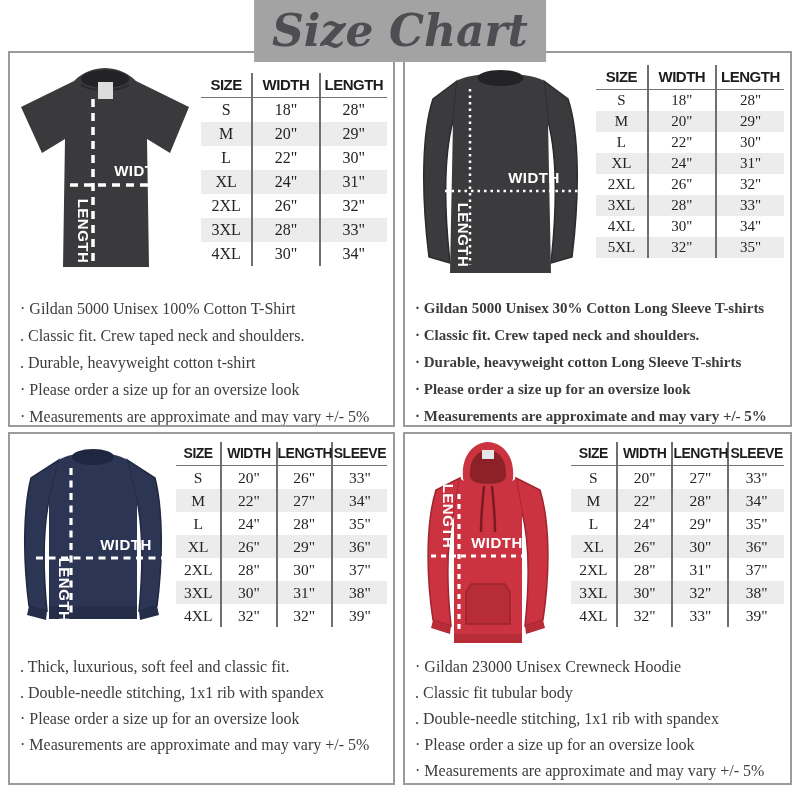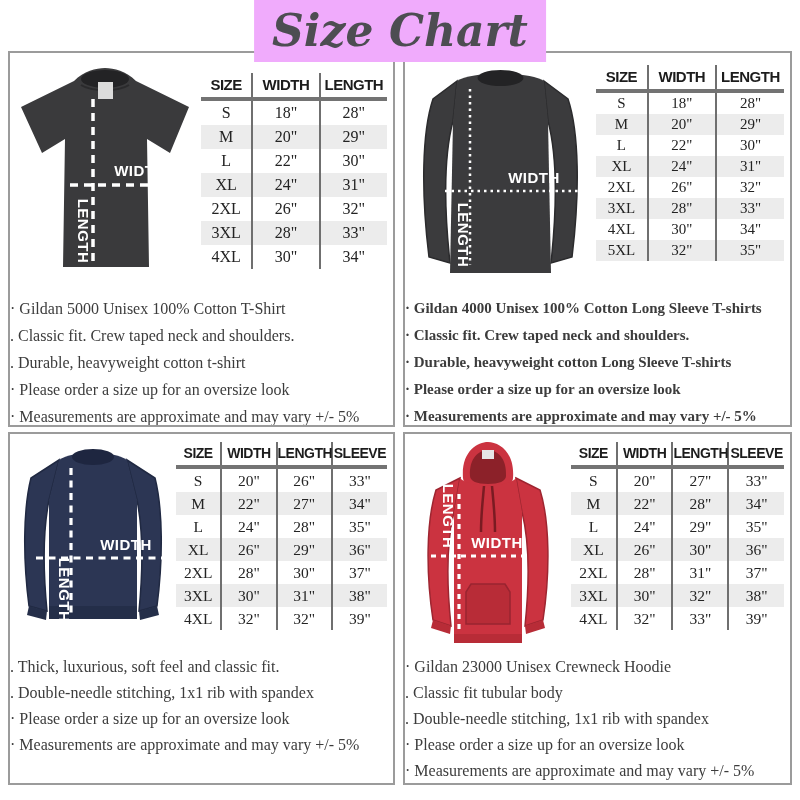--- a/index.html
+++ b/index.html
@@ -1,18 +1,18 @@
 <!DOCTYPE html>
 <html><head>
 <meta charset="utf-8">
 <style>
   html,body{margin:0;padding:0;background:#fff;}
   #page{position:relative;width:800px;height:800px;background:#fff;font-family:"Liberation Serif",serif;overflow:hidden;}
 
-  .title{position:absolute;top:0;left:50%;transform:translateX(-50%);background:#f0abfc;
+  .title{position:absolute;top:0;left:50%;transform:translateX(-50%);background:#a3a3a3;
     padding:0 18px;font-family:"DejaVu Serif",serif;font-style:italic;font-weight:bold;
     font-size:44px;color:#4d4d52;line-height:62px;white-space:nowrap;z-index:2;}
 
   .panel{position:absolute;border:2px solid #9b9b9b;background:#fff;box-sizing:border-box;overflow:hidden;}
   #panel-tshirt{left:8px;top:51px;width:387px;height:376px;}
   #panel-longsleeve{left:403px;top:51px;width:389px;height:376px;}
   #panel-sweatshirt{left:8px;top:432px;width:387px;height:353px;}
   #panel-hoodie{left:403px;top:432px;width:389px;height:353px;}
 
   .panel-top{display:flex;align-items:flex-start;}
@@ -23,31 +23,31 @@
   #panel-longsleeve .garment{margin:4px 0 0 2px;}
   #panel-sweatshirt .garment{margin:4px 0 0 2px;}
   #panel-hoodie .garment{margin:2px 0 0 2px;}
   .table-wrap{flex:1 1 auto;}
   #panel-tshirt .table-wrap{padding:20px 6px 0 2px;}
   #panel-longsleeve .table-wrap{padding:12px 6px 0 2px;}
   #panel-sweatshirt .table-wrap,#panel-hoodie .table-wrap{padding:8px 6px 0 2px;}
 
   .size-table{width:100%;border-collapse:collapse;text-align:center;table-layout:fixed;}
   .size-table th{font-family:"Liberation Sans",sans-serif;font-weight:bold;font-size:15px;
-    letter-spacing:-0.5px;border-bottom:4px solid #737373;padding:3px 0 4px;color:#1c1c1c;}
+    letter-spacing:-0.5px;border-bottom:1px solid #737373;padding:3px 0 4px;color:#1c1c1c;}
   .size-table td{font-size:16px;color:#232323;padding:3px 0;}
   .size-table th + th,.size-table td + td{border-left:2px solid #6f6f6f;}
   .size-table tr.alt{background:#ececec;}
   #panel-tshirt th:nth-child(1),#panel-longsleeve th:nth-child(1){width:27%;}
   #panel-longsleeve .size-table td{font-size:15px;padding:2px 0;}
   #panel-sweatshirt th,#panel-hoodie th{font-size:14px;}
   #panel-sweatshirt th:nth-child(1),#panel-hoodie th:nth-child(1){width:21%;}
   #panel-sweatshirt td,#panel-hoodie td{font-size:15.5px;padding:2.5px 0;}
 
-  .bullets{color:#3c3c3c;}
+  .bullets{padding-left:10px;color:#3c3c3c;}
   #panel-tshirt .bullets,#panel-longsleeve .bullets{font-size:16px;line-height:27px;margin-top:2px;}
   #panel-sweatshirt .bullets,#panel-hoodie .bullets{font-size:16px;line-height:26px;margin-top:2px;}
   #panel-longsleeve .bullets{font-weight:bold;font-size:15px;}
   .bullet-line{white-space:nowrap;}
 
   .measure-label{font-family:"Liberation Sans",sans-serif;font-weight:bold;font-size:15px;
     fill:#ffffff;letter-spacing:0.5px;}
 </style>
 </head>
 <body>
@@ -186,21 +186,21 @@
               <tr class="alt">
                 <td>5XL</td>
                 <td>32"</td>
                 <td>35"</td>
               </tr>
             </tbody>
           </table>
       </div>
     </div>
     <div class="bullets">
-        <div class="bullet-line">· Gildan 4000 Unisex 100% Cotton Long Sleeve T-shirts</div>
+        <div class="bullet-line">· Gildan 5000 Unisex 30% Cotton Long Sleeve T-shirts</div>
         <div class="bullet-line">· Classic fit. Crew taped neck and shoulders.</div>
         <div class="bullet-line">· Durable, heavyweight cotton Long Sleeve T-shirts</div>
         <div class="bullet-line">· Please order a size up for an oversize look</div>
         <div class="bullet-line">· Measurements are approximate and may vary +/- 5%</div>
       </div>
   </div>
 
   <div class="panel" id="panel-sweatshirt">
     <div class="panel-top">
       <svg class="garment" width="162" height="206" viewBox="0 0 162 206">

